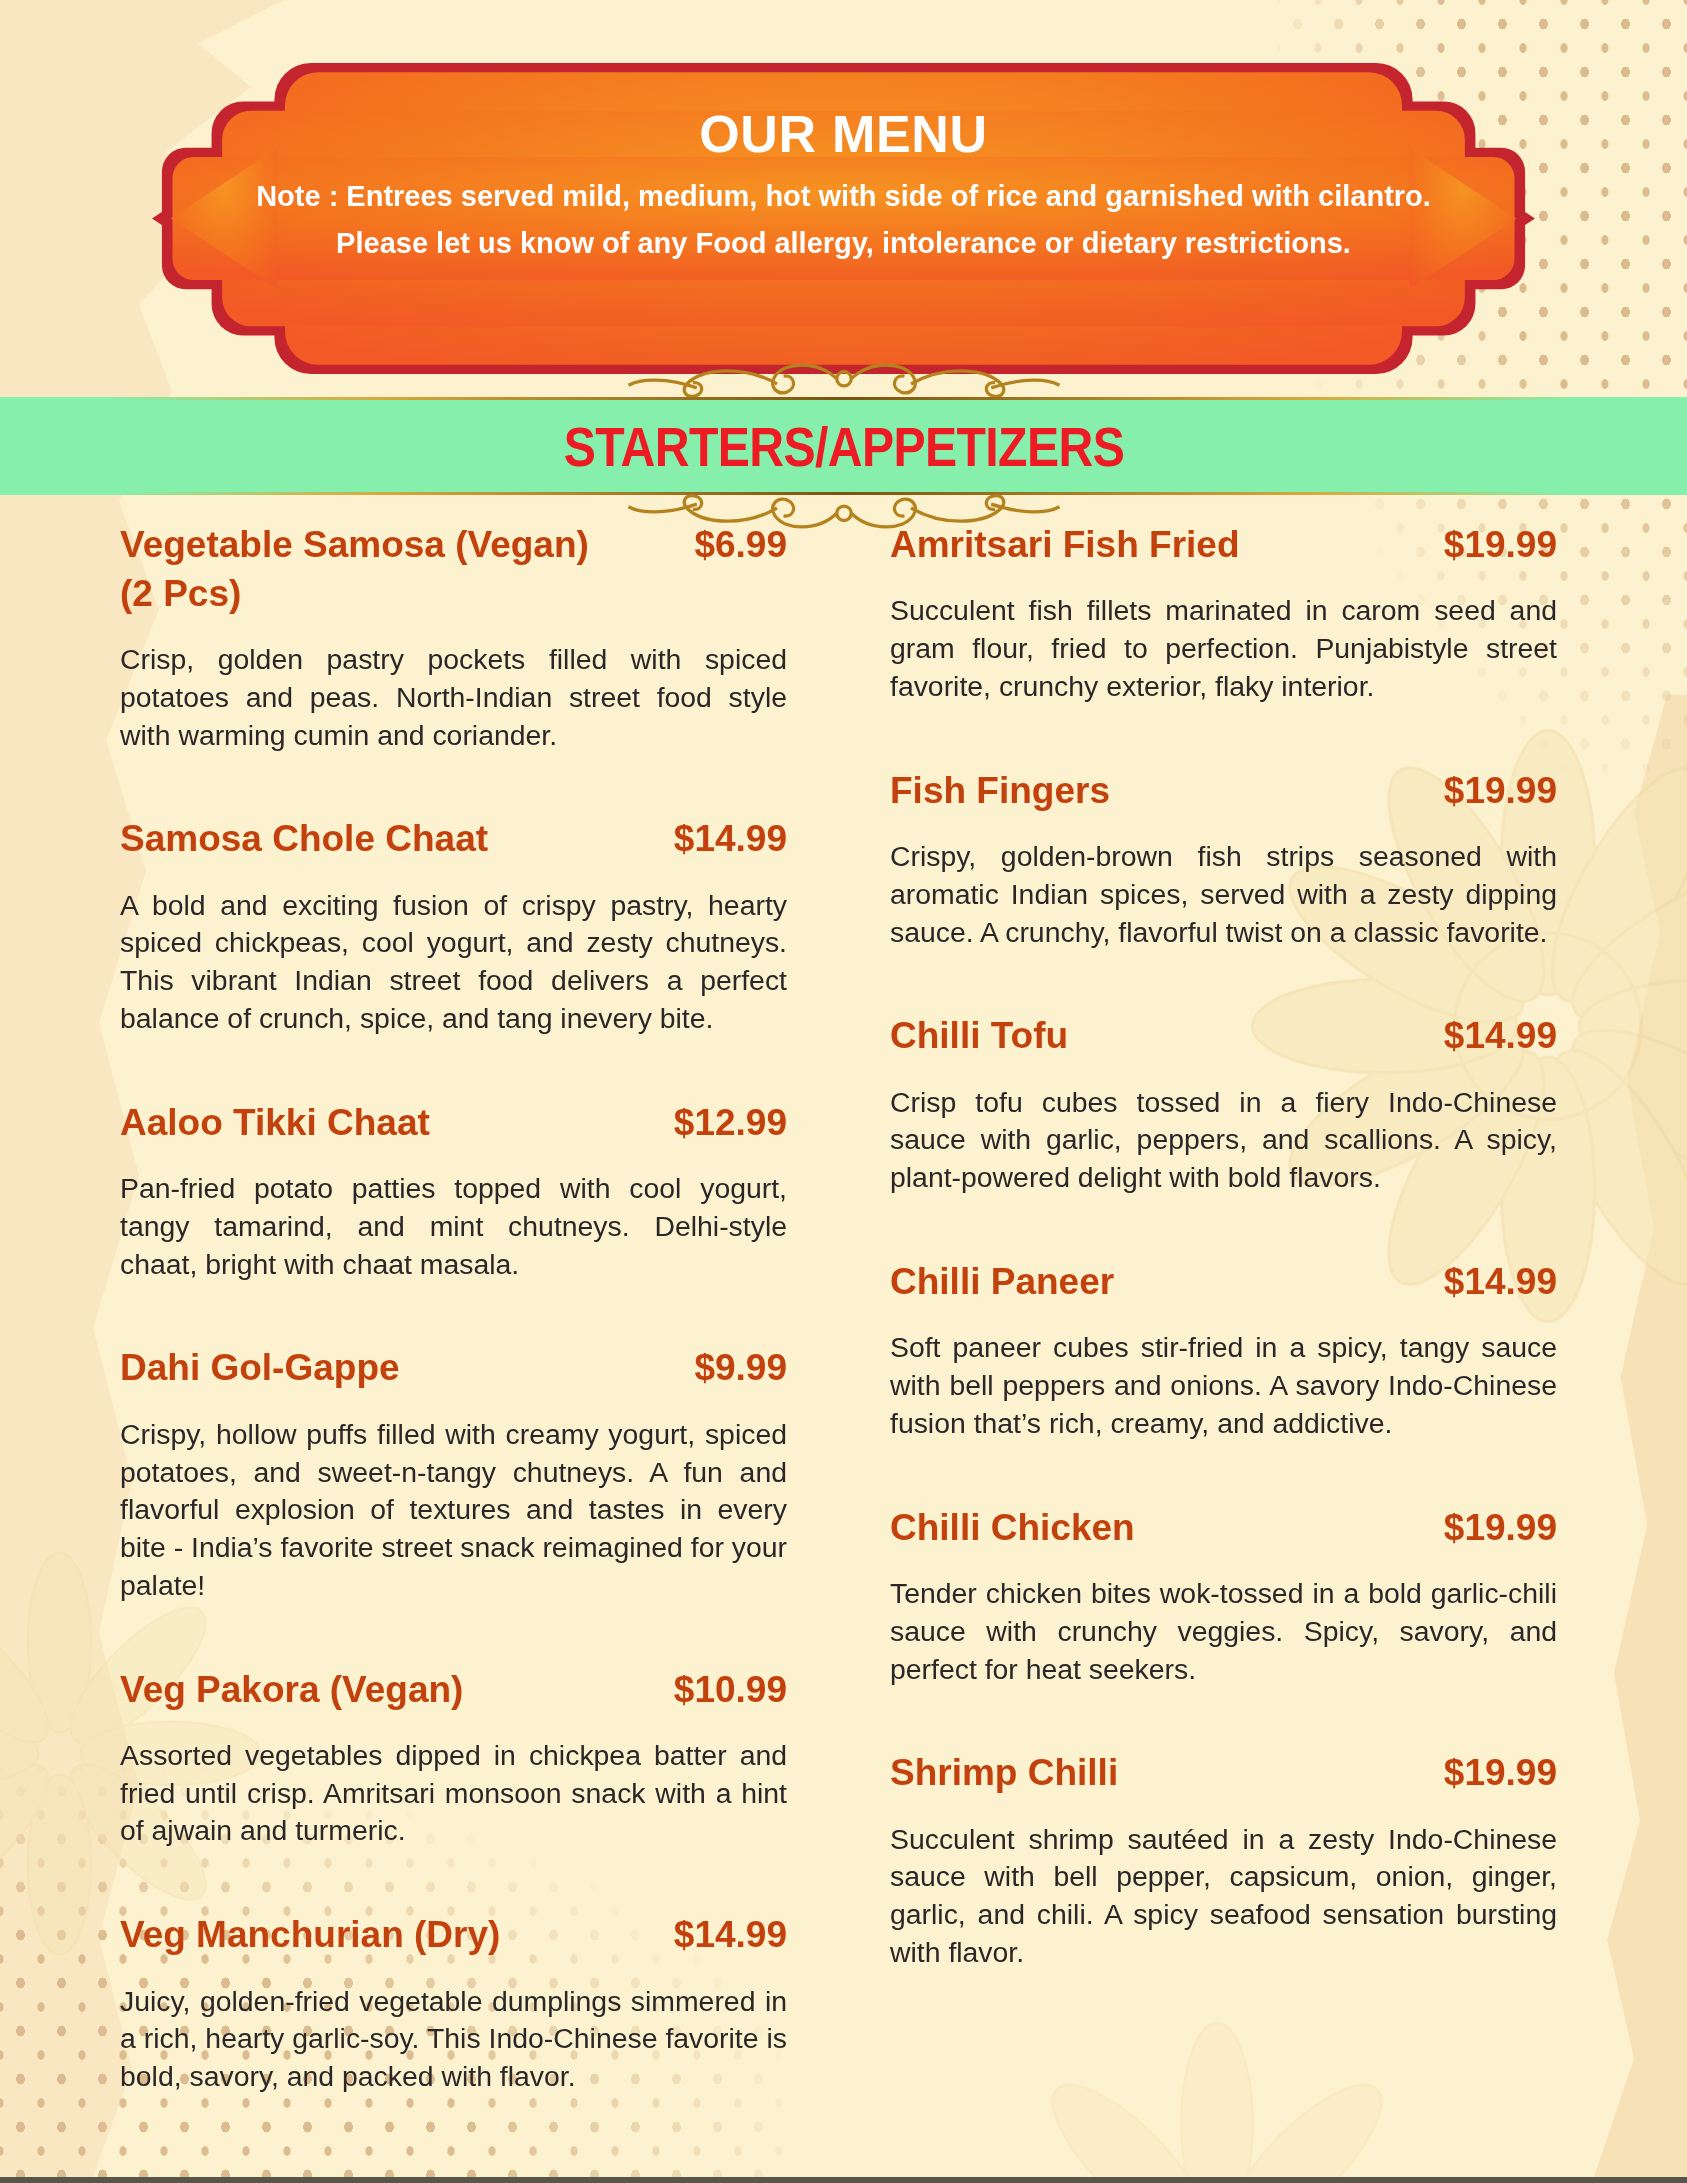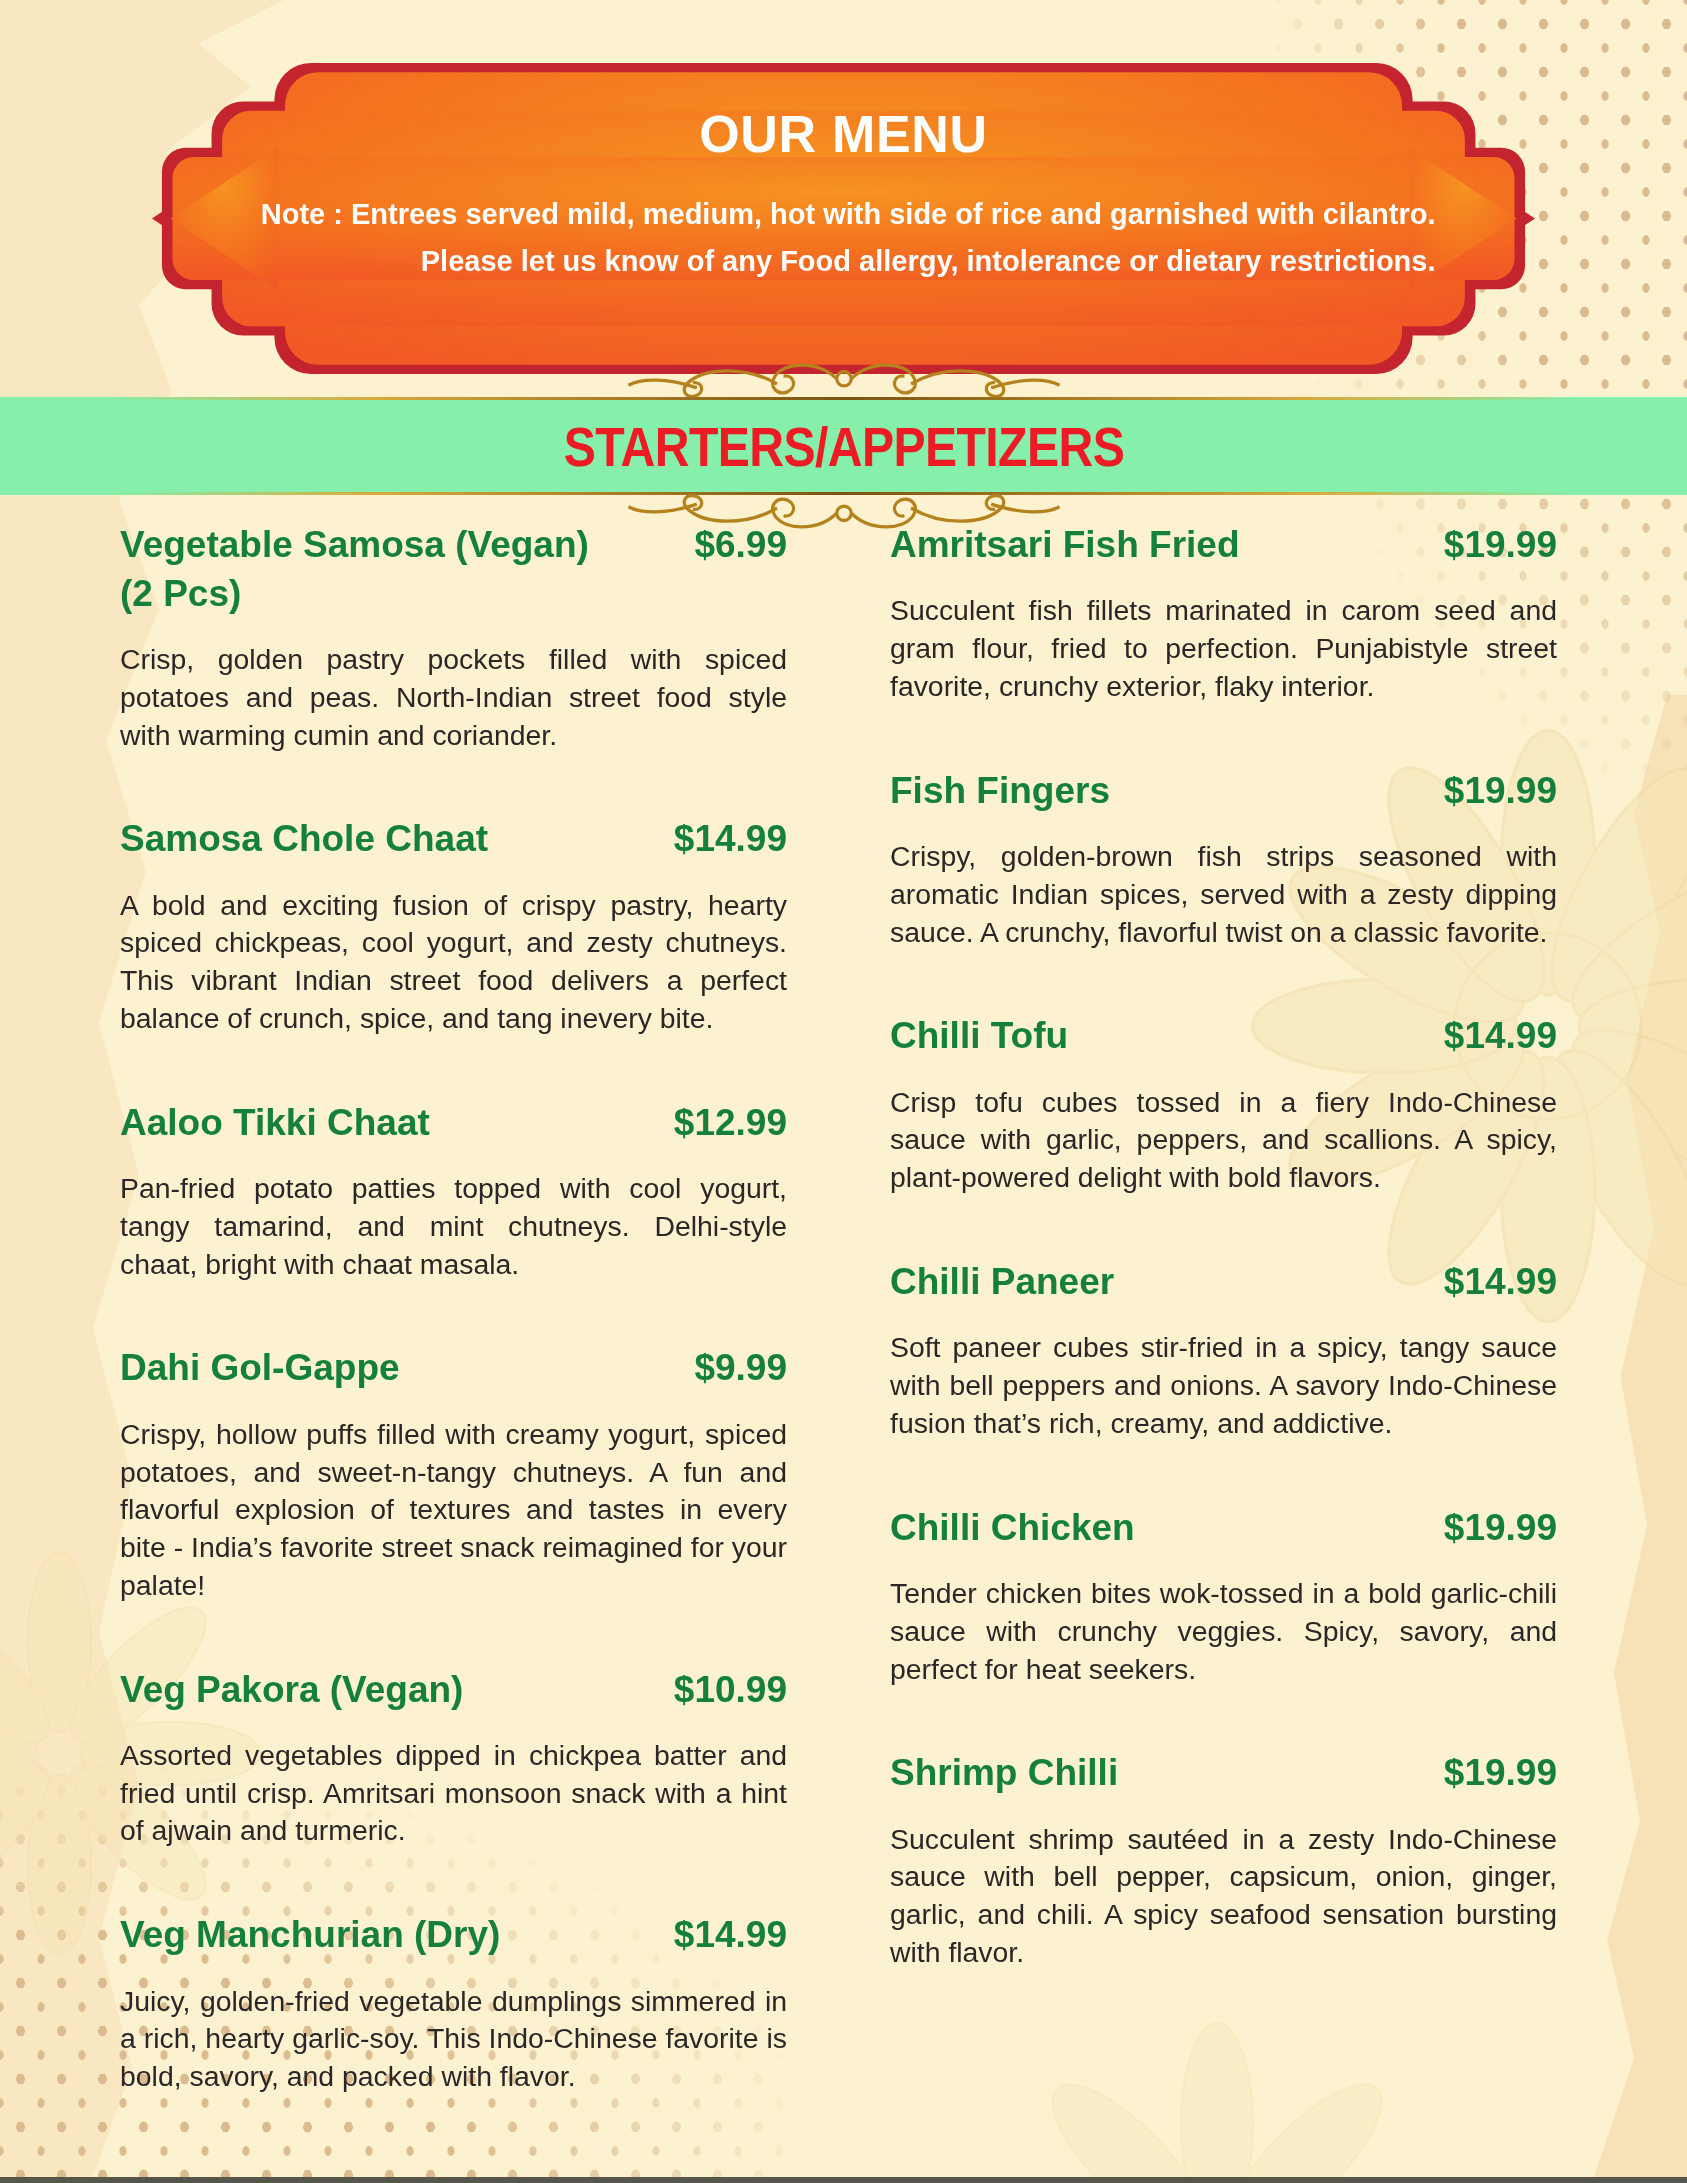--- a/index.html
+++ b/index.html
@@ -39,22 +39,22 @@
   .bottom-edge{position:absolute;left:0;right:0;bottom:0;height:6px;background:#57564A;}
 
   
   .banner{position:absolute;left:152px;top:63px;width:1383px;height:311px;}
   .banner svg.shape{position:absolute;left:0;top:0;width:100%;height:100%;}
   .banner-title{
     position:absolute;top:41px;left:0;width:100%;text-align:center;
     color:#FFFFFF;font-size:52px;font-weight:bold;letter-spacing:0.7px;
   }
   .banner-note{
-    position:absolute;top:128px;left:50%;transform:translateX(-50%);width:1184px;
-    text-align:right;color:#FFFFFF;font-size:29px;font-weight:bold;line-height:1.62;
+    position:absolute;top:110px;left:50%;transform:translateX(-50%);width:1184px;
+    text-align:center;color:#FFFFFF;font-size:29px;font-weight:bold;line-height:1.62;
   }
 
   
   .band{position:absolute;left:0;right:0;top:397px;height:98px;background:#86efac;}
   .gold-line{
     position:absolute;left:112px;right:112px;height:3.3px;
     background:linear-gradient(90deg,rgba(181,131,30,0) 0%,#D9A93C 18%,#7A5310 50%,#D9A93C 82%,rgba(181,131,30,0) 100%);
   }
   .gold-line.top{top:0;} .gold-line.bottom{bottom:0;}
   .section-title{
@@ -64,21 +64,21 @@
   .flourish{position:absolute;left:50%;transform:translateX(-50%);width:556px;height:46px;}
   .flourish.top{top:359px;}
   .flourish.bottom{top:487px;transform:translateX(-50%) scaleY(-1);}
 
   
   .col{position:absolute;top:521px;width:667px;}
   .col.left{left:120px;}
   .col.right{left:890px;}
   .item{margin-bottom:61px;}
   .item-head{display:flex;justify-content:space-between;align-items:baseline;}
-  .item-name,.item-price,.item-name2{color:#15803d;font-weight:bold;font-size:37px;line-height:1.28;}
+  .item-name,.item-price,.item-name2{color:#c2410c;font-weight:bold;font-size:37px;line-height:1.28;}
   .item-name{white-space:nowrap;}
   .item-name2{margin-top:1.3px;}
   .item-desc{
     margin-top:24px;color:#2B2627;font-size:28.4px;line-height:1.33;
     text-align:justify;
   }
 </style>
 </head>
 <body>
 

